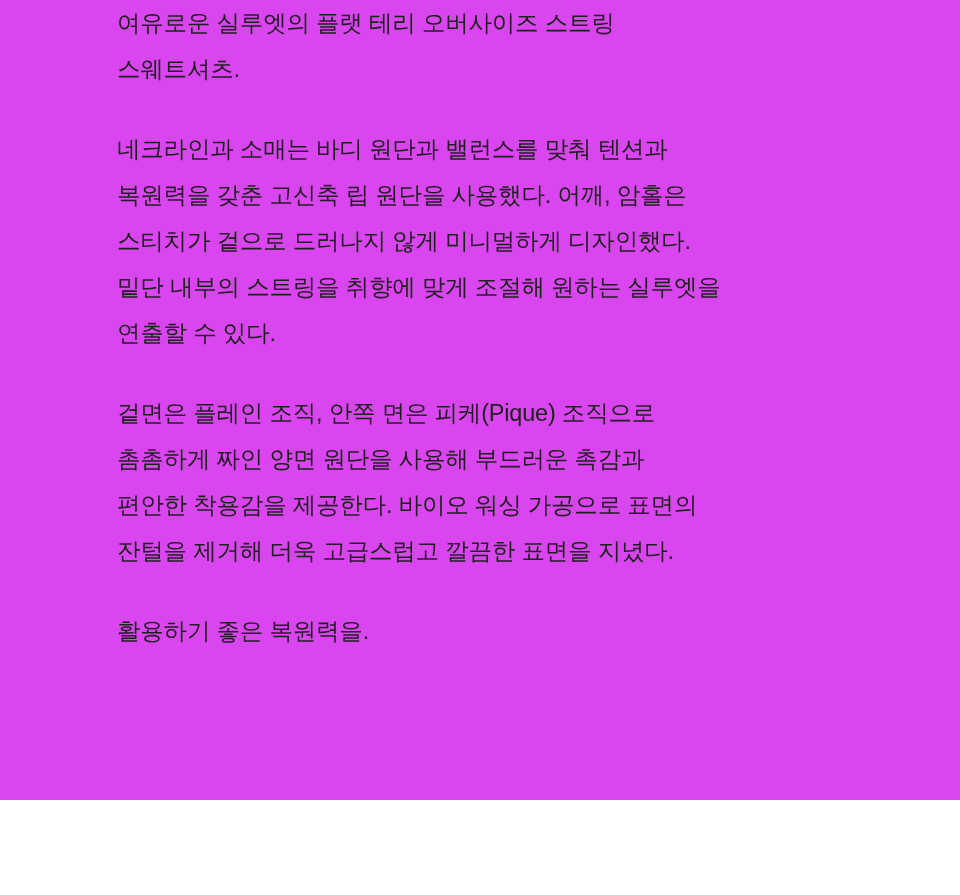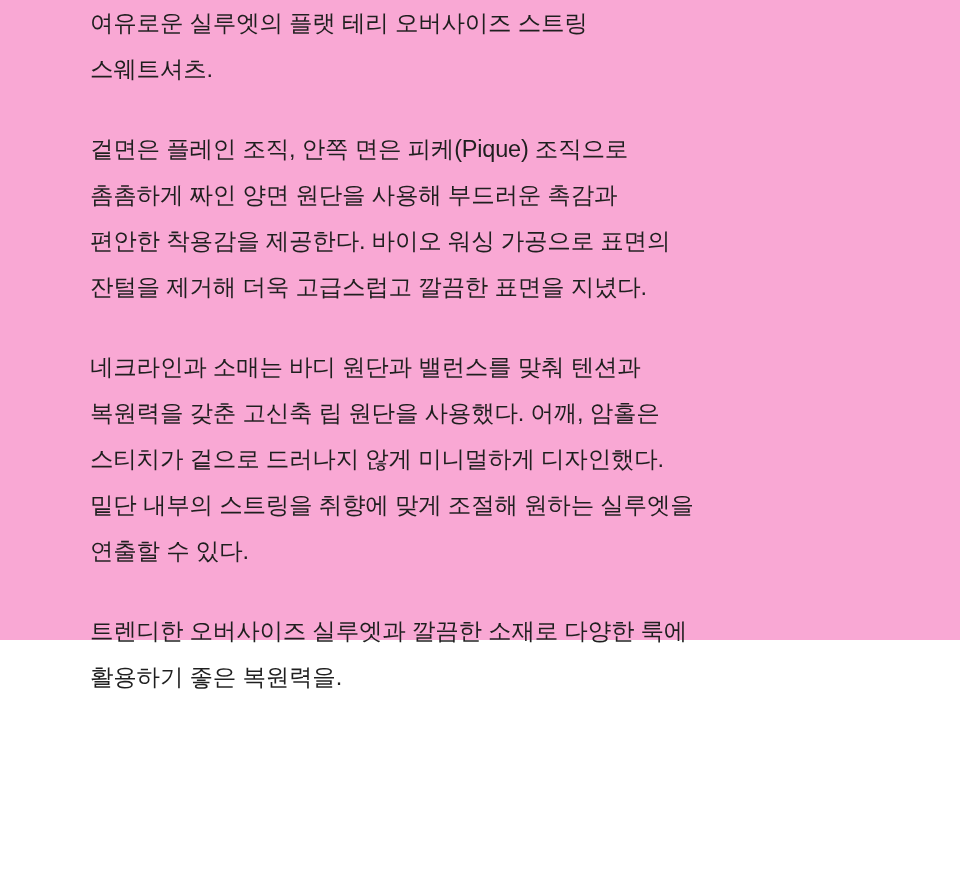--- a/index.html
+++ b/index.html
@@ -9,24 +9,24 @@
   }
   body {
     width: 960px;
     height: 895px;
     font-family: "Liberation Sans", "DejaVu Sans", sans-serif;
     color: #1b1b1b;
     overflow: hidden;
   }
   .page {
     width: 960px;
-    height: 640px;
+    height: 800px;
     box-sizing: border-box;
-    padding: 0 60px 0 90px;
-    background: #f9a8d4;
+    padding: 0 60px 0 117px;
+    background: #d946ef;
   }
   .desc-block {
     margin: 0 0 34px 0;
   }
   .desc-block:first-child {
     padding-top: 0;
   }
   .desc-line {
     font-size: 23.5px;
     line-height: 46px;
@@ -43,33 +43,32 @@
 <body>
 
 <div class="page">
 
   <div class="desc-block">
     <div class="desc-line">여유로운 실루엣의 플랫 테리 오버사이즈 스트링</div>
     <div class="desc-line">스웨트셔츠.</div>
   </div>
 
   <div class="desc-block">
-    <div class="desc-line">겉면은 플레인 조직, 안쪽 면은 피케(Pique) 조직으로</div>
-    <div class="desc-line">촘촘하게 짜인 양면 원단을 사용해 부드러운 촉감과</div>
-    <div class="desc-line">편안한 착용감을 제공한다. 바이오 워싱 가공으로 표면의</div>
-    <div class="desc-line">잔털을 제거해 더욱 고급스럽고 깔끔한 표면을 지녔다.</div>
-  </div>
-
-  <div class="desc-block">
     <div class="desc-line">네크라인과 소매는 바디 원단과 밸런스를 맞춰 텐션과</div>
     <div class="desc-line">복원력을 갖춘 고신축 립 원단을 사용했다. 어깨, 암홀은</div>
     <div class="desc-line">스티치가 겉으로 드러나지 않게 미니멀하게 디자인했다.</div>
     <div class="desc-line">밑단 내부의 스트링을 취향에 맞게 조절해 원하는 실루엣을</div>
     <div class="desc-line">연출할 수 있다.</div>
   </div>
 
   <div class="desc-block">
-    <div class="desc-line">트렌디한 오버사이즈 실루엣과 깔끔한 소재로 다양한 룩에</div>
+    <div class="desc-line">겉면은 플레인 조직, 안쪽 면은 피케(Pique) 조직으로</div>
+    <div class="desc-line">촘촘하게 짜인 양면 원단을 사용해 부드러운 촉감과</div>
+    <div class="desc-line">편안한 착용감을 제공한다. 바이오 워싱 가공으로 표면의</div>
+    <div class="desc-line">잔털을 제거해 더욱 고급스럽고 깔끔한 표면을 지녔다.</div>
+  </div>
+
+  <div class="desc-block">
     <div class="desc-line">활용하기 좋은 복원력을.</div>
   </div>
 
   <div class="spacer-bottom"></div>
 </div>
 
 </body></html>

